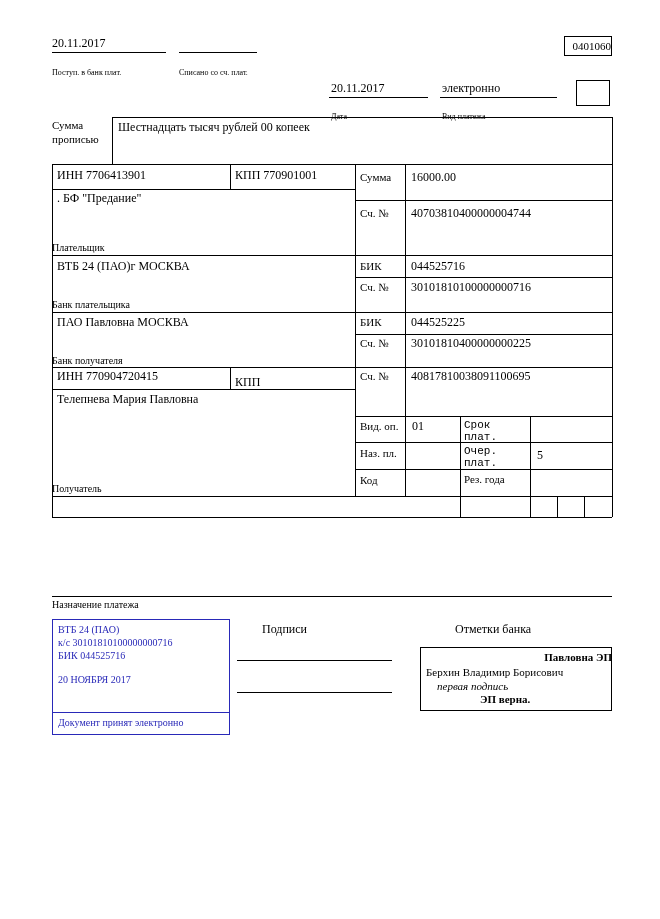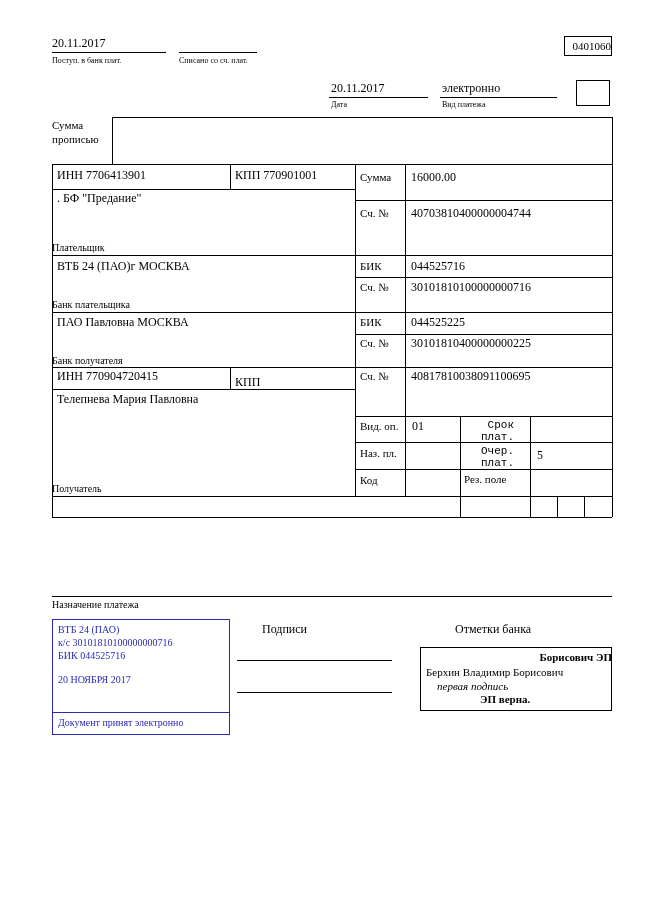--- a/index.html
+++ b/index.html
@@ -1,21 +1,21 @@
 <!DOCTYPE html>
 <html style="--stamp-blue: #2929b8;"><head>
 <meta charset="utf-8">
 <style>
   html,body{margin:0;padding:0;background:#ffffff;}
   .page{position:relative;width:660px;height:919px;background:#fff;overflow:hidden;
         font-family:"Liberation Serif",serif;color:#000;}
   .t{position:absolute;font-size:12px;line-height:1.15;white-space:nowrap;}
-  .s8{font-size:8px;}
+  .s8{font-size:8px;margin-top:12px;}
   .s10{font-size:10px;}
-  .s11{font-size:11px;text-align:right;}
+  .s11{font-size:11px;}
   .s13{font-size:13px;}
   .b{font-weight:bold;}
   .i{font-style:italic;}
   .ctr{text-align:right;}
   .wrap{white-space:normal;line-height:1.1;font-family:Liberation Mono, monospace;}
   .hl{position:absolute;height:1px;background:#000;}
   .vl{position:absolute;width:1px;background:#000;}
   .box{position:absolute;border:1px solid #000;box-sizing:border-box;}
   .blue{color:var(--stamp-blue,#2929b8);}
   .bluebox{border-color:var(--stamp-blue,#2929b8);}
@@ -40,20 +40,21 @@
   <span class="t s8" style="left:331px;top:100px">Дата</span>
   <span class="t" style="left:442px;top:82px">электронно</span>
   <div class="hl" style="left:440px;top:97px;width:117px"></div>
   <span class="t s8" style="left:442px;top:100px">Вид платежа</span>
   <div class="box" style="left:576px;top:80px;width:34px;height:26px"></div>
 
   <span class="t s11" style="left:52px;top:119px">Сумма</span>
   <span class="t s11" style="left:52px;top:133px">прописью</span>
   <div class="hl" style="left:112px;top:117px;width:500px"></div>
   <div class="vl" style="left:112px;top:117px;height:47px"></div>
+  <span class="t" style="left:118px;top:121px">Шестнадцать тысяч рублей 00 копеек</span>
 
   <div class="hl" style="left:52px;top:164px;width:560px"></div>
   <div class="vl" style="left:52px;top:164px;height:353px"></div>
   <div class="vl" style="left:612px;top:117px;height:400px"></div>
   <div class="vl" style="left:355px;top:164px;height:332px"></div>
   <div class="vl" style="left:405px;top:164px;height:332px"></div>
 
   <span class="t" style="left:57px;top:169px">ИНН 7706413901</span>
   <div class="vl" style="left:230px;top:164px;height:25px"></div>
   <span class="t" style="left:235px;top:169px">КПП 770901001</span>
@@ -100,21 +101,21 @@
   <div class="vl" style="left:530px;top:416px;height:101px"></div>
   <span class="t s11" style="left:360px;top:420px">Вид. оп.</span>
   <span class="t" style="left:412px;top:420px">01</span>
   <span class="t s11 wrap" style="left:464px;top:419px;width:50px">Срок плат.</span>
   <div class="hl" style="left:355px;top:442px;width:257px"></div>
   <span class="t s11" style="left:360px;top:447px">Наз. пл.</span>
   <span class="t s11 wrap" style="left:464px;top:445px;width:50px">Очер. плат.</span>
   <span class="t" style="left:537px;top:449px">5</span>
   <div class="hl" style="left:355px;top:469px;width:257px"></div>
   <span class="t s11" style="left:360px;top:474px">Код</span>
-  <span class="t s11" style="left:464px;top:473px">Рез. поле</span>
+  <span class="t s11" style="left:464px;top:473px">Рез. года</span>
   <div class="hl" style="left:52px;top:496px;width:560px"></div>
 
   <div class="vl" style="left:557px;top:496px;height:21px"></div>
   <div class="vl" style="left:584px;top:496px;height:21px"></div>
   <div class="hl" style="left:52px;top:517px;width:560px"></div>
 
   <div class="hl" style="left:52px;top:596px;width:560px"></div>
   <span class="t s10" style="left:52px;top:599px">Назначение платежа</span>
 
   <span class="t" style="left:262px;top:623px">Подписи</span>
@@ -125,18 +126,18 @@
   <span class="t s10 blue" style="left:58px;top:637px">к/с 30101810100000000716</span>
   <span class="t s10 blue" style="left:58px;top:650px">БИК 044525716</span>
   <span class="t s10 blue" style="left:58px;top:674px">20 НОЯБРЯ 2017</span>
   <div class="hl bluehl" style="left:53px;top:712px;width:176px"></div>
   <span class="t s10 blue" style="left:58px;top:717px">Документ принят электронно</span>
 
   <div class="hl" style="left:237px;top:660px;width:155px"></div>
   <div class="hl" style="left:237px;top:692px;width:155px"></div>
 
   <div class="box" style="left:420px;top:647px;width:192px;height:64px"></div>
-  <span class="t s11 b ctr" style="left:420px;top:651px;width:192px">Борисович ЭП</span>
+  <span class="t s11 b ctr" style="left:420px;top:651px;width:192px">Павловна ЭП</span>
   <span class="t s11" style="left:426px;top:666px">Берхин Владимир Борисович</span>
   <span class="t s11 i" style="left:437px;top:680px">первая подпись</span>
   <span class="t s11 b" style="left:480px;top:693px">ЭП верна.</span>
 
 </div>
 
 </body></html>

